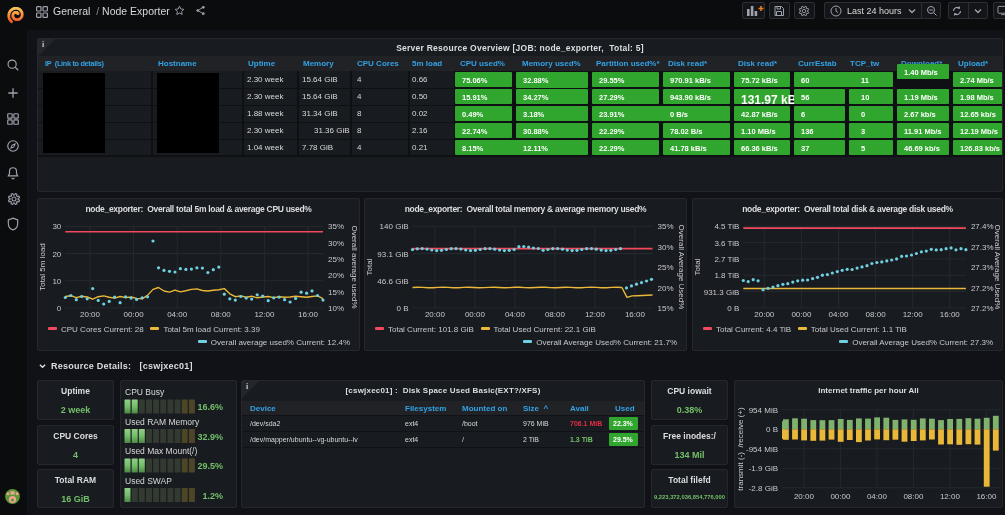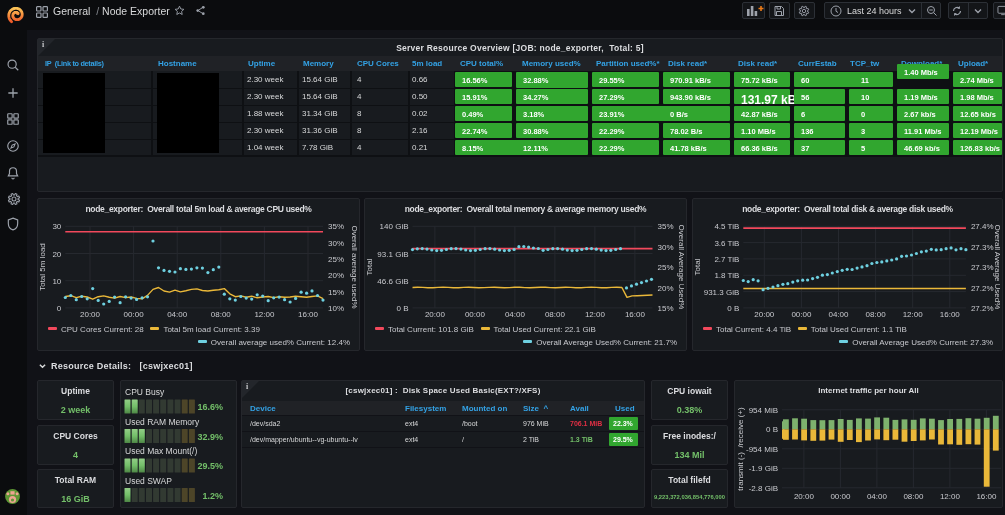--- a/index.html
+++ b/index.html
@@ -130,21 +130,21 @@
 <div class="corner" style="left:38px;top:39px"></div>
 <div class="corner-i" style="left:42px;top:40px">i</div>
 <div class="ptitle" style="left:37px;top:43px;width:966px;font-size:8.5px;letter-spacing:0.25px">Server Resource Overview&nbsp;[JOB: node_exporter,&nbsp; Total: 5]</div>
 <div class="abs" style="left:38px;top:56px;width:964px;height:15px;background:#202226"></div>
 <div class="t blue" style="left:45px;top:59px;font-size:8px"><span style="font-size:7.3px;letter-spacing:-0.3px">IP&nbsp;&nbsp;(Link to details)</span></div>
 <div class="t blue" style="left:158px;top:59px;font-size:8px">Hostname</div>
 <div class="t blue" style="left:248px;top:59px;font-size:8px">Uptime</div>
 <div class="t blue" style="left:303px;top:59px;font-size:8px">Memory</div>
 <div class="t blue" style="left:357px;top:59px;font-size:8px">CPU Cores</div>
 <div class="t blue" style="left:412px;top:59px;font-size:8px">5m load</div>
-<div class="t blue" style="left:460px;top:59px;font-size:8px">CPU total%</div>
+<div class="t blue" style="left:460px;top:59px;font-size:8px">CPU used%</div>
 <div class="t blue" style="left:522px;top:59px;font-size:8px">Memory used%</div>
 <div class="t blue" style="left:596px;top:59px;font-size:8px">Partition used%*</div>
 <div class="t blue" style="left:668px;top:59px;font-size:8px">Disk read*</div>
 <div class="t blue" style="left:738px;top:59px;font-size:8px">Disk read*</div>
 <div class="t blue" style="left:798px;top:59px;font-size:8px">CurrEstab</div>
 <div class="t blue" style="left:850px;top:59px;font-size:8px">TCP_tw</div>
 <div class="t blue" style="left:901px;top:59px;font-size:8px">Download*</div>
 <div class="t blue" style="left:958px;top:59px;font-size:8px">Upload*</div>
 <div class="abs" style="left:454px;top:70.5px;width:548px;height:85.5px;background:#0e1013"></div>
 <div class="abs" style="left:38px;top:87.5px;width:964px;height:1.5px;background:#0e1013"></div>
@@ -155,21 +155,21 @@
 <div class="abs" style="left:151px;top:70.5px;width:1.5px;height:85.5px;background:#0e1013"></div>
 <div class="abs" style="left:242px;top:70.5px;width:1.5px;height:85.5px;background:#0e1013"></div>
 <div class="abs" style="left:297px;top:70.5px;width:1.5px;height:85.5px;background:#0e1013"></div>
 <div class="abs" style="left:350px;top:70.5px;width:1.5px;height:85.5px;background:#0e1013"></div>
 <div class="abs" style="left:408px;top:70.5px;width:1.5px;height:85.5px;background:#0e1013"></div>
 <div class="t" style="left:247px;top:75px;font-size:8px;color:#d8d9da">2.30 week</div>
 <div class="t" style="left:302px;top:75px;font-size:8px;color:#d8d9da">15.64 GiB</div>
 <div class="t" style="left:357px;top:75px;font-size:8px;color:#d8d9da">4</div>
 <div class="t" style="left:412px;top:75px;font-size:8px;color:#d8d9da">0.66</div>
 <div class="cellg" style="left:455px;top:72px;width:57px;height:15px">
-    <div class="t" style="left:7px;top:4px;font-size:7.5px">16.56%</div>
+    <div class="t" style="left:7px;top:4px;font-size:7.5px">75.06%</div>
   </div>
 <div class="cellg" style="left:516px;top:72px;width:72px;height:16px">
     <div class="t" style="left:7px;top:4px;font-size:7.5px">32.88%</div>
   </div>
 <div class="cellg" style="left:592px;top:72px;width:67px;height:15px">
     <div class="t" style="left:7px;top:4px;font-size:7.5px">29.55%</div>
   </div>
 <div class="cellg" style="left:663px;top:72px;width:67px;height:15px">
     <div class="t" style="left:7px;top:4px;font-size:7.5px">970.91 kB/s</div>
   </div>
@@ -244,21 +244,21 @@
 <div class="cellg" style="left:849px;top:106px;width:44px;height:15px">
     <div class="t" style="left:12px;top:4px;font-size:7.5px">0</div>
   </div>
 <div class="cellg" style="left:897px;top:106px;width:52px;height:15px">
     <div class="t" style="left:7px;top:4px;font-size:7.5px">2.67 kb/s</div>
   </div>
 <div class="cellg" style="left:953px;top:106px;width:49px;height:15px">
     <div class="t" style="left:7px;top:4px;font-size:7.5px">12.65 kb/s</div>
   </div>
 <div class="t" style="left:247px;top:126px;font-size:8px;color:#d8d9da">2.30 week</div>
-<div class="t" style="left:302px;top:126px;font-size:8px;color:#d8d9da">31.36 GiB</div>
+<div class="t" style="left:314px;top:126px;font-size:8px;color:#d8d9da">31.36 GiB</div>
 <div class="t" style="left:357px;top:126px;font-size:8px;color:#d8d9da">8</div>
 <div class="t" style="left:412px;top:126px;font-size:8px;color:#d8d9da">2.16</div>
 <div class="cellg" style="left:455px;top:123px;width:57px;height:15px">
     <div class="t" style="left:7px;top:4px;font-size:7.5px">22.74%</div>
   </div>
 <div class="cellg" style="left:516px;top:123px;width:72px;height:15px">
     <div class="t" style="left:7px;top:4px;font-size:7.5px">30.88%</div>
   </div>
 <div class="cellg" style="left:592px;top:123px;width:67px;height:15px">
     <div class="t" style="left:7px;top:4px;font-size:7.5px">22.29%</div>

